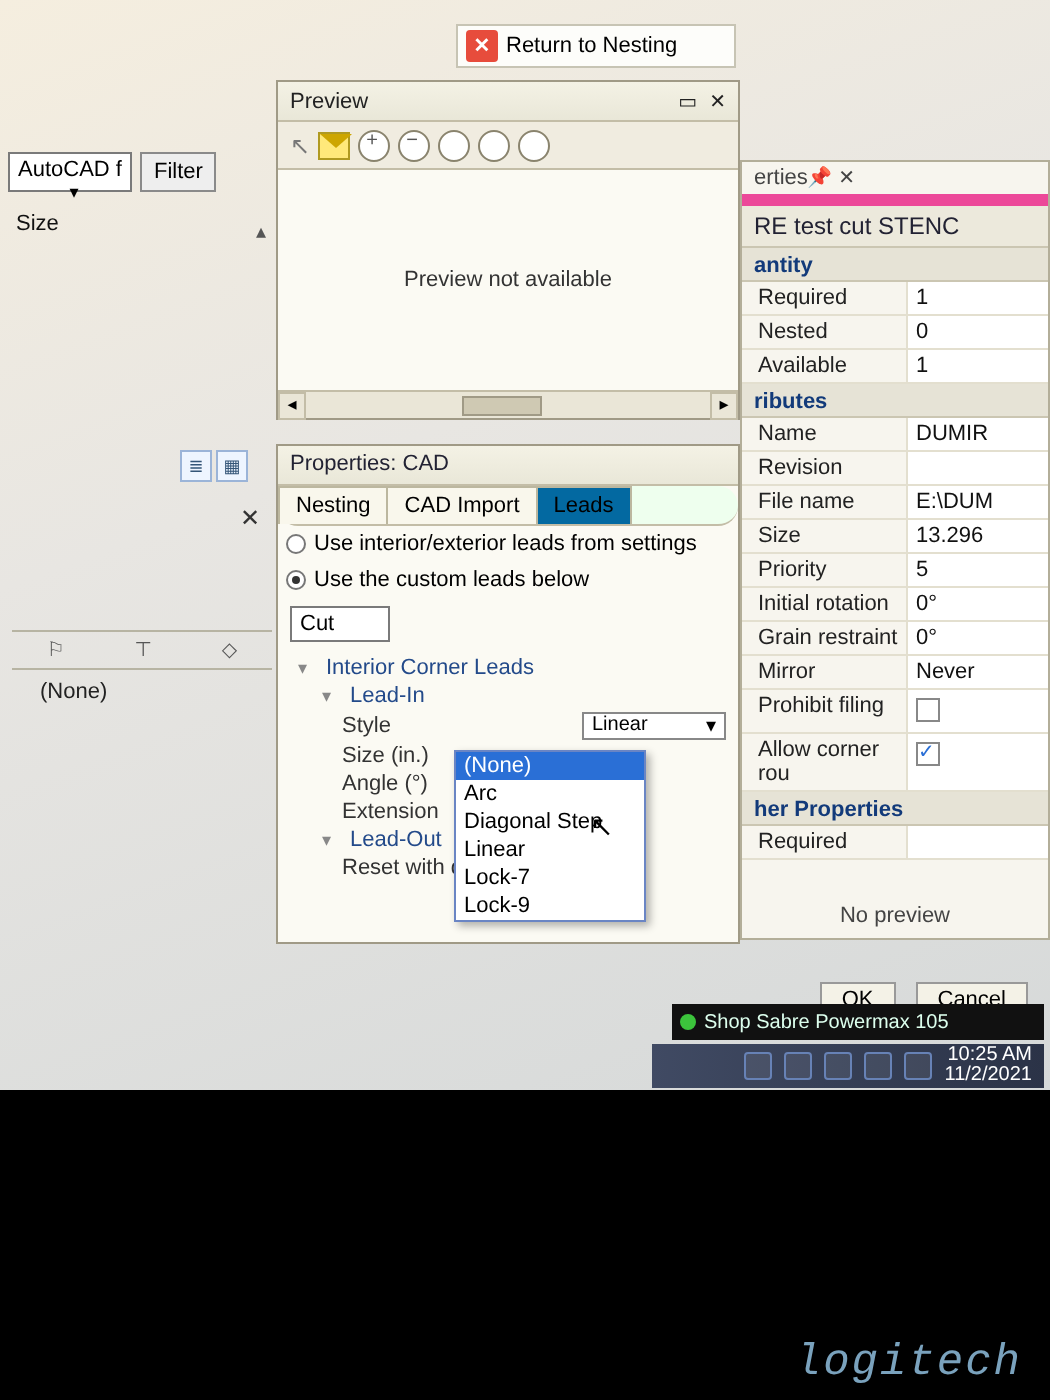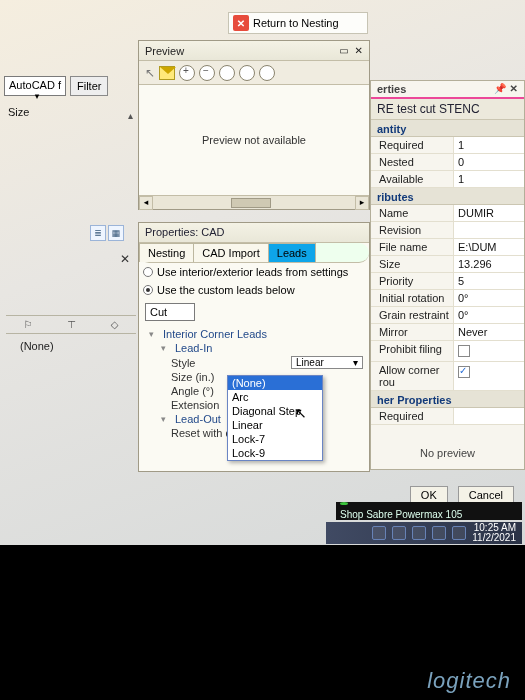--- a/index.html
+++ b/index.html
@@ -69,21 +69,21 @@
   .pw-scroll .thumb { position:absolute; left:92px; top:2px; width:40px; height:10px; background:#cfc9b3; border:1px solid #a09a86; }
   .pw-scroll .arr { position:absolute; top:0; width:14px; height:14px; background:#eae6d7; border:1px solid #c3bda7; font-size:9px; text-align:center; }
 
   .propwin {
     position: absolute; left: 138px; top: 222px; width: 232px; height: 250px;
     background: #fbfaf3; border: 1px solid #a09a86;
   }
   .pr-title { height: 20px; background: linear-gradient(#f4f2e5,#e9e7d8); border-bottom:1px solid #c3bda7; font-size:11px; padding:3px 6px; color:#223; display:flex; justify-content:space-between;flex-direction:column; }
   .pr-tabs { display:flex; background:#efe; border-bottom:1px solid #c3bda7;border-radius:10px; }
   .pr-tab { font-size:11px; padding:3px 8px; border:1px solid #bcb79f; border-bottom:none; background:#f9f7ec; margin-right:-1px; }
-  .pr-tab.active { background:#0ea5e9; }
+  .pr-tab.active { background:#0369a1; }
   .radio-row { font-size:11px; padding:3px 6px 3px 18px; position:relative; }
   .radio-row .r { position:absolute; left:4px; top:4px; width:10px; height:10px; border:1px solid #777; border-radius:50%; background:#fff; }
   .radio-row .r.on:after { content:""; position:absolute; left:2px; top:2px; width:4px; height:4px; background:#333; border-radius:50%; }
   .cutcombo { margin:4px 6px; border:1px solid #7a7a7a; background:#fff; font-size:11px; padding:2px 4px; width:50px; }
   .tree { font-size:11px; padding: 2px 6px 0 10px; }
   .row { display:flex; align-items:center; gap:4px; padding:1px 0; }
   .chev { color:#888; font-size:9px; width:10px; }
   .lbl { color:#234a8a; }
   .lbl2 { color:#333; padding-left:22px; }
   .styledrop { margin-left:auto; border:1px solid #888; background:#fff; font-size:10px; padding:0 4px; width:72px; display:flex; justify-content:space-between; }
@@ -91,21 +91,21 @@
     position:absolute; left:88px; top:152px; width:96px; background:#fff; border:1px solid #6a85c4; box-shadow: 2px 2px 4px rgba(0,0,0,.3);
     font-size:11px; z-index:5;
   }
   .dropdown .opt { padding:1px 4px; }
   .dropdown .opt.sel { background:#2a6fd6; color:#fff; }
 
   .sidepanel {
     position:absolute; left:370px; top: 80px; width: 155px; height: 390px;
     background:#f7f5ee; border:1px solid #b3ae99;
   }
-  .sp-top { font-size:11px; padding:2px 6px; border-bottom:2px solid #ec4899; display:flex; justify-content:space-between; color:#444;font-weight:bold; }
+  .sp-top { font-size:11px; padding:2px 6px; border-bottom:6px solid #ec4899; display:flex; color:#444; }
   .sp-pin { font-size:10px; }
   .sp-title { font-size:12px; padding:3px 6px; background:#ece9dc; border-bottom:1px solid #cbc6b2; color:#223; }
   .sp-sec { font-size:11px; padding:3px 16px 1px 6px; color:#123a7a; font-weight:600; background:#e6e3d6; border-bottom:1px solid #cbc6b2; }
   .sp-row { display:flex; font-size:11px; border-bottom:1px solid #e3dfcf; }
   .sp-row .k { width: 82px; padding:2px 4px 2px 8px; color:#222; }
   .sp-row .v { flex:1; padding:2px 4px; background:#fff; border-left:1px solid #e3dfcf; color:#111; }
   .sp-row .chk { width:12px;height:12px;border:1px solid #888;background:#fff;display:inline-block;margin-top:2px; position:relative; }
   .sp-row .chk.on:after { content:"✓"; font-size:10px; color:#2a6fd6; position:absolute; left:0; top:-2px; }
   .sp-preview { height:55px; font-size:11px; color:#444; display:flex; align-items:center; justify-content:center; }
   .sp-btns { display:flex; gap:10px; padding:6px 10px; justify-content:flex-end; }
@@ -115,26 +115,26 @@
 
   .tray {
     position:absolute; left:326px; top:522px; width:196px; height:22px;
     background:linear-gradient(90deg,#404a63,#2b3347); color:#fff; font-size:10px;
     display:flex; align-items:center; justify-content:flex-end; gap:6px; padding:0 6px;
   }
   .tray .ic { width:14px;height:14px; border:1px solid #6782b6; border-radius:2px; background:rgba(255,255,255,.08); }
   .tray .clock { text-align:right; line-height:10px; font-size:10px; }
   .toast {
     position:absolute; left:336px; top:502px; width:186px; height:18px;
-    background:#111; color:#dfe; font-size:10px; display:flex; align-items:flex-start; gap:4px; padding:0 4px;flex-direction:column;
+    background:#111; color:#dfe; font-size:10px; display:flex; align-items:center; gap:4px; padding:0 4px;
   }
   .toast .dot { width:8px;height:8px;background:#3cc43c;border-radius:50%; }
 
   .logitech {
-    position:absolute; right:14px; bottom:6px; color:#7aa2bd; font-family: Liberation Sans, sans-serif; font-size:22px; letter-spacing:1px; font-style:italic;
+    position:absolute; right:14px; bottom:6px; color:#7aa2bd; font-family: Liberation Mono, monospace; font-size:22px; letter-spacing:1px; font-style:italic;
   }
 </style>
 </head>
 <body>
 
 <div class="screen">
 
   <div class="return-bar">
     <span class="close-x">✕</span>
     <span>Return to Nesting</span>

